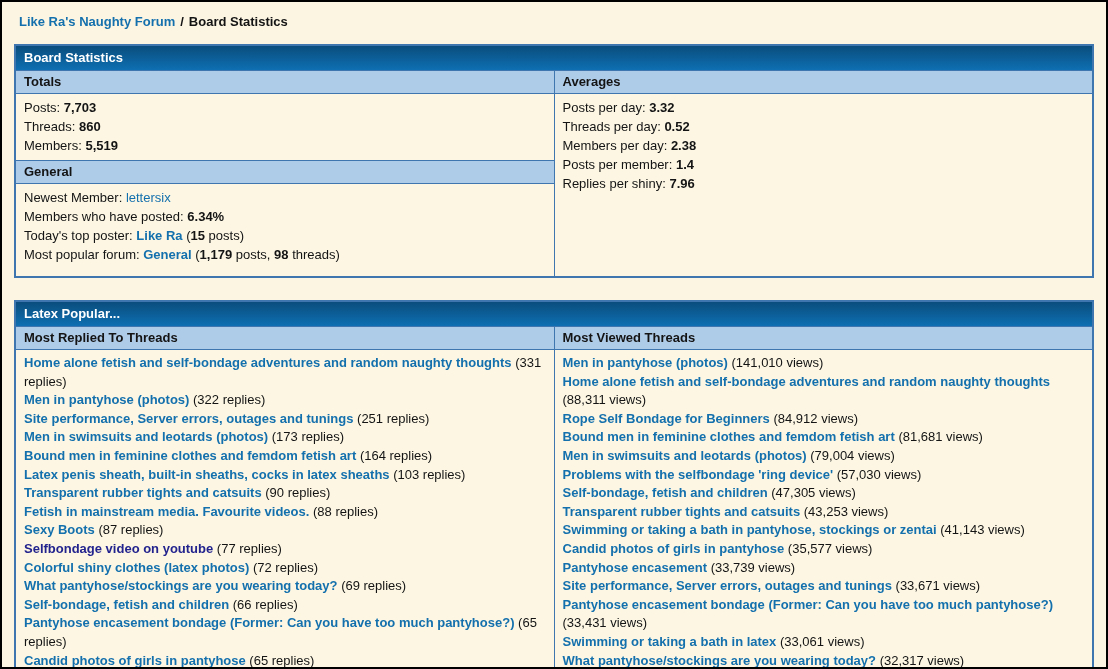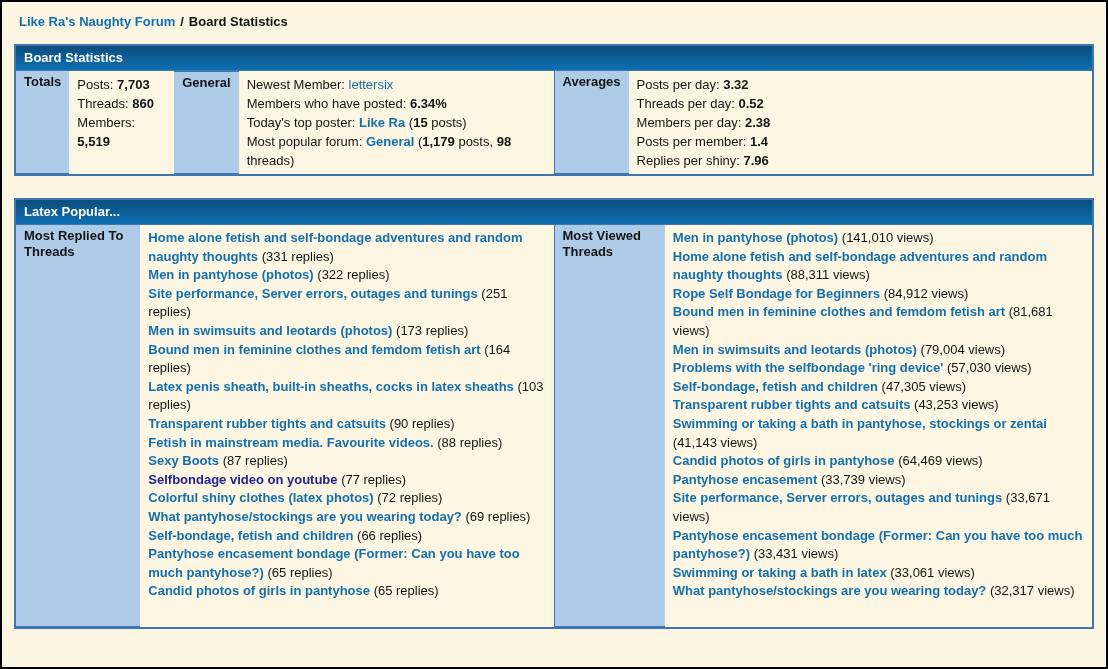--- a/index.html
+++ b/index.html
@@ -19,25 +19,25 @@
   .thead{
     background:linear-gradient(to bottom,var(--thead-top,#0a4d7d),var(--thead-bottom,#0e6fb2));
     color:var(--header-text,#fff);font-weight:bold;padding:4px 8px;line-height:16px;
     border-bottom:1px solid var(--border,#4076af);
   }
   .tcat{
     background:var(--subheader-bg,#aecbe8);font-weight:bold;
     padding:3px 8px;line-height:16px;border-bottom:1px solid var(--border,#4076af);
   }
   .grid{display:flex;align-items:stretch}
-  .col{width:50%;display:flex;flex-direction:row;min-width:0}
+  .col{width:50%;display:flex;flex-direction:column;min-width:0}
   .col.right{border-left:1px solid var(--border,#4076af)}
   .cell{padding:4px 8px;line-height:19px}
   .cell.totals{height:66px;box-sizing:border-box}
-  .cell.general{height:63px;box-sizing:border-box}
+  .cell.general{height:92px;box-sizing:border-box}
   .col .cell + .tcat{border-top:1px solid var(--border,#4076af)}
   .grow{flex:1}
 
   .popular{margin-top:22px}
   .pop-cell{height:402px;box-sizing:border-box;line-height:18.6px;overflow:hidden}
 
   a.lnk{color:var(--link,#1470ad);font-weight:bold;text-decoration:none;cursor:pointer}
   a.lnk.plain{font-weight:normal}
   a.lnk.visited{color:var(--visited-link,#23238e)}
   b{font-weight:bold}
@@ -135,21 +135,21 @@
             <div class="thread-item"><a href="#" class="lnk">Men in swimsuits and leotards (photos)</a><span class="meta"> (79,004 views)</span></div>
 
             <div class="thread-item"><a href="#" class="lnk">Problems with the selfbondage 'ring device'</a><span class="meta"> (57,030 views)</span></div>
 
             <div class="thread-item"><a href="#" class="lnk">Self-bondage, fetish and children</a><span class="meta"> (47,305 views)</span></div>
 
             <div class="thread-item"><a href="#" class="lnk">Transparent rubber tights and catsuits</a><span class="meta"> (43,253 views)</span></div>
 
             <div class="thread-item"><a href="#" class="lnk">Swimming or taking a bath in pantyhose, stockings or zentai</a><span class="meta"> (41,143 views)</span></div>
 
-            <div class="thread-item"><a href="#" class="lnk">Candid photos of girls in pantyhose</a><span class="meta"> (64,469 views)</span></div>
+            <div class="thread-item"><a href="#" class="lnk">Candid photos of girls in pantyhose</a><span class="meta"> (35,577 views)</span></div>
 
             <div class="thread-item"><a href="#" class="lnk">Pantyhose encasement</a><span class="meta"> (33,739 views)</span></div>
 
             <div class="thread-item"><a href="#" class="lnk">Site performance, Server errors, outages and tunings</a><span class="meta"> (33,671 views)</span></div>
 
             <div class="thread-item"><a href="#" class="lnk">Pantyhose encasement bondage (Former: Can you have too much pantyhose?)</a><span class="meta"> (33,431 views)</span></div>
 
             <div class="thread-item"><a href="#" class="lnk">Swimming or taking a bath in latex</a><span class="meta"> (33,061 views)</span></div>
 
             <div class="thread-item"><a href="#" class="lnk">What pantyhose/stockings are you wearing today?</a><span class="meta"> (32,317 views)</span></div>

